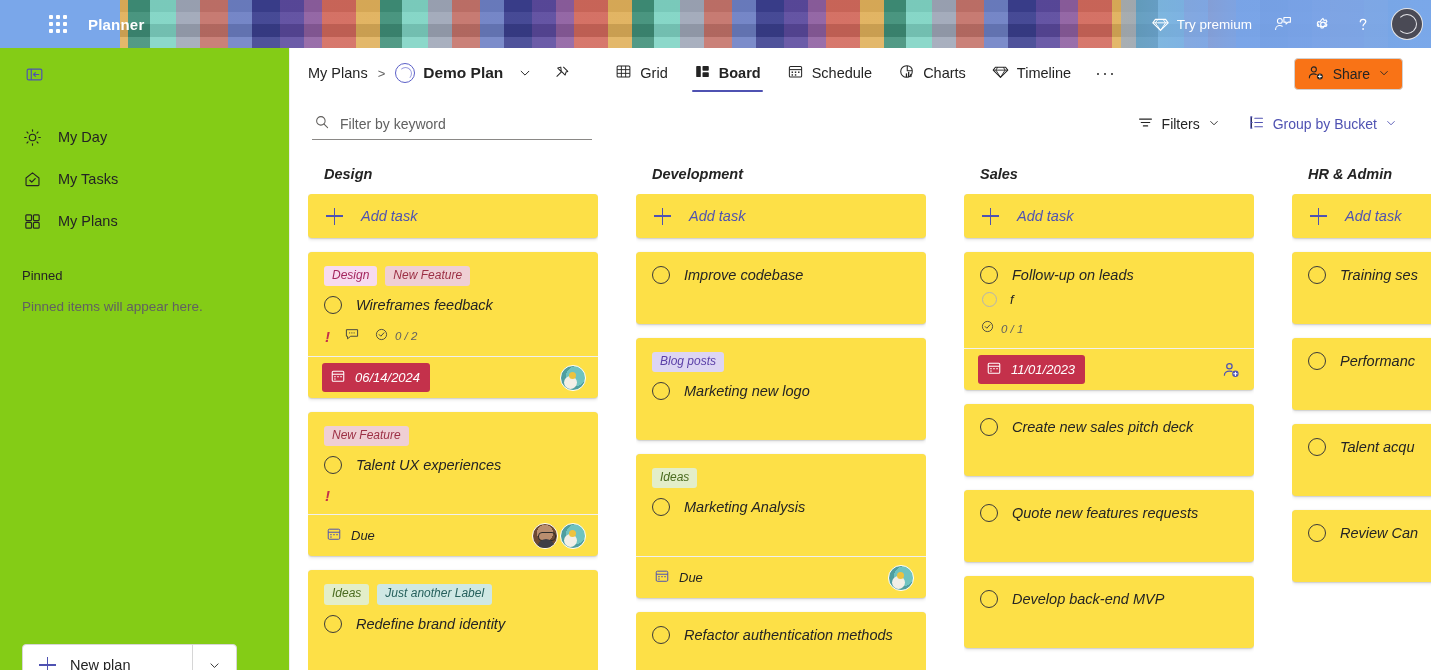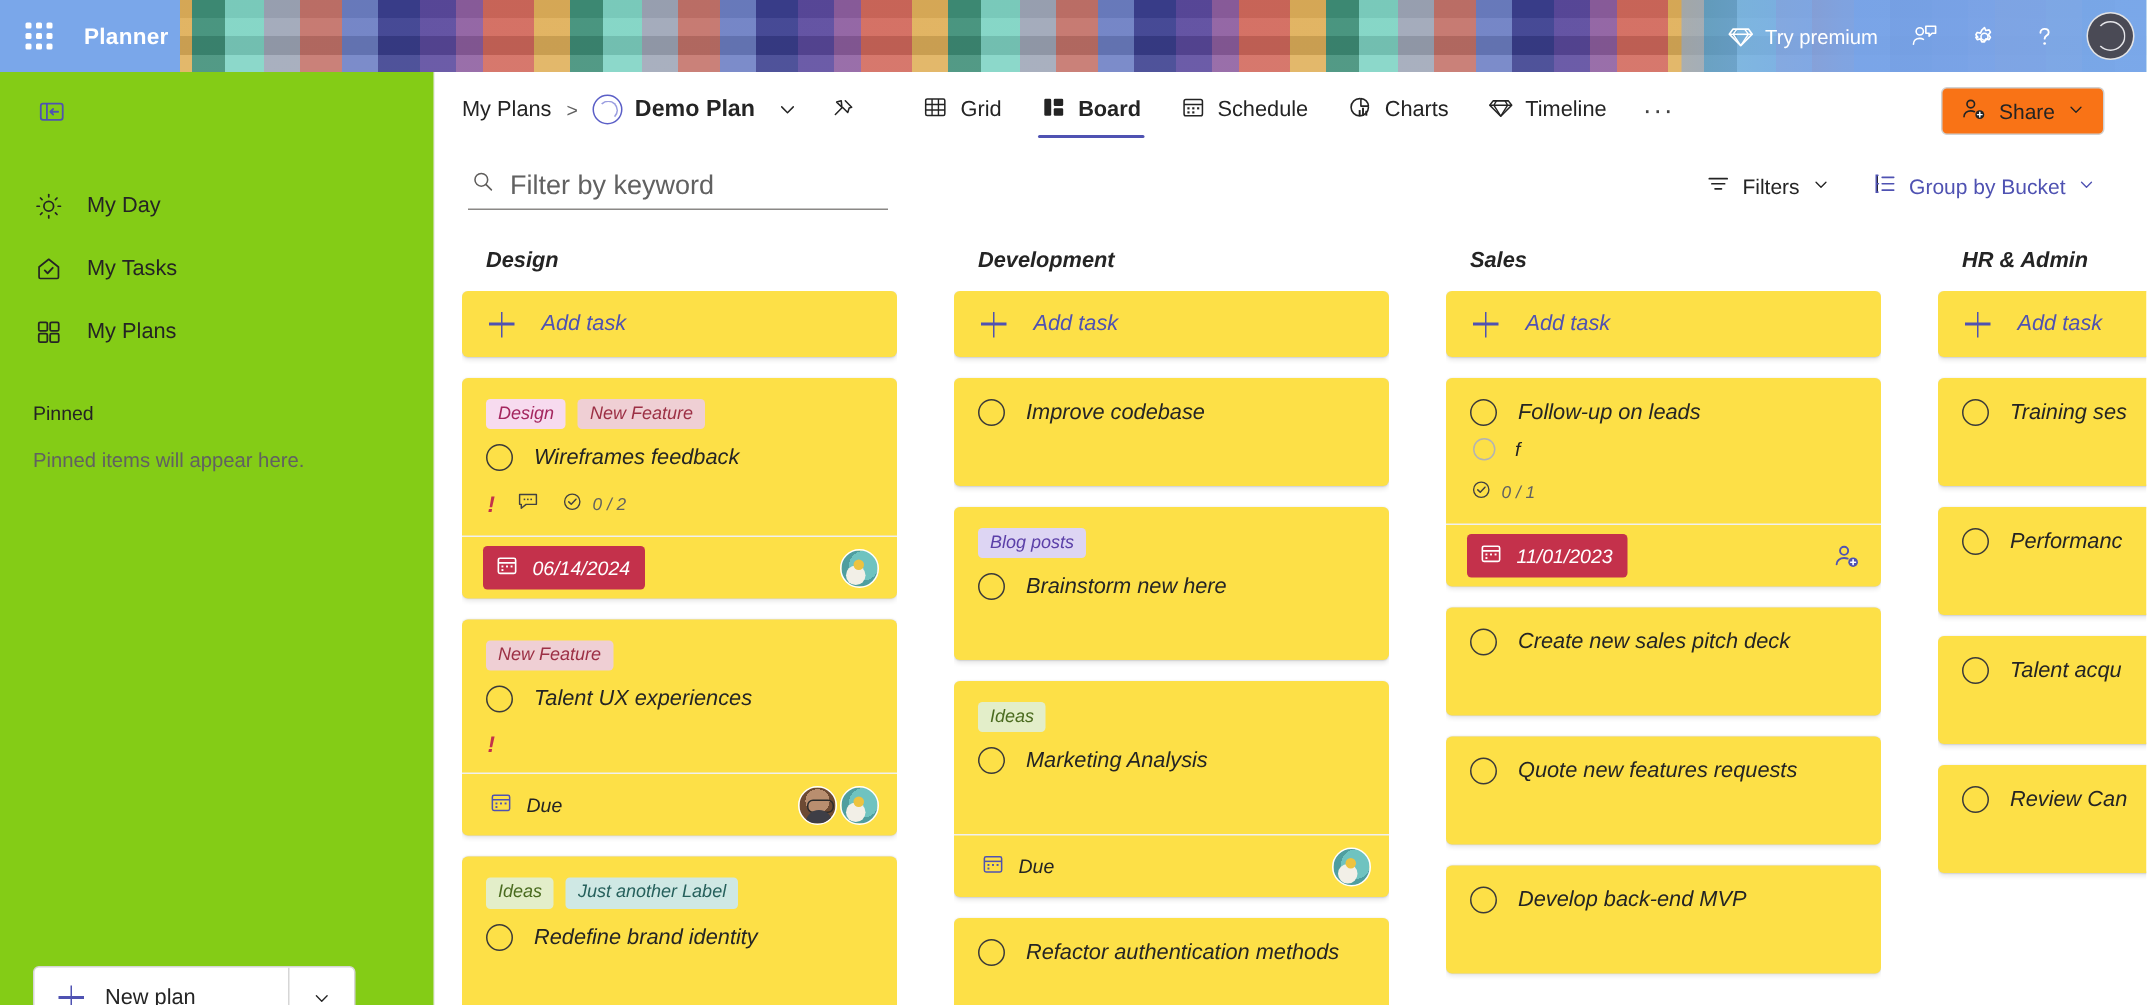--- a/index.html
+++ b/index.html
@@ -36,21 +36,21 @@
     position: absolute; left:0; top:0; bottom:0; width: 120px;
     background: #7aa7ea; z-index: 3;
   }
   .topbar-blue-right {
     position: absolute; right:0; top:0; bottom:0; width: 310px;
     background: linear-gradient(90deg, rgba(122,167,234,.55), rgba(122,167,234,.92) 35%, rgba(122,167,234,.98));
     z-index: 3;
   }
   .topbar-left {
     position: relative; z-index: 5;
-    display:flex; align-items:center; gap: 14px; padding-left: 10px; height:100%;
+    display:flex; align-items:center; gap: 14px; padding-left: 10px; height:100%;margin-left:32px;
   }
   .waffle {
     width: 32px; height: 32px; display:flex; align-items:center; justify-content:center;
     border-radius: 4px; cursor: pointer;
   }
   .waffle-grid { display:grid; grid-template-columns: repeat(3, 4px); grid-template-rows: repeat(3, 4px); gap: 3px; }
   .waffle-grid i { display:block; width:4px;height:4px;border-radius:1px;background:#fff; }
   .app-name { color:#fff; font-size: 15px; font-weight: 700; letter-spacing:.2px; }
 
   .topbar-right {
@@ -143,21 +143,21 @@
 
   .filterbar {
     height: 52px; flex:0 0 52px; display:flex; align-items:center;
     padding: 0 24px 0 18px; position:relative;
   }
   .search-wrap {
     width: 280px; margin-left: 4px; border-bottom: 1px solid #8a8886;
     height: 32px; display:flex; align-items:center; gap:10px; padding: 0 4px 0 2px;
   }
   .search-input {
-    border:0; outline:0; font-size: 18px; color:#242424; background:transparent;
+    border:0; outline:0; font-size: 14px; color:#242424; background:transparent;
     font-family:"Liberation Sans",sans-serif; width: 100%;
   }
   .search-input::placeholder { color:#616161; }
   .filter-right { margin-left:auto; display:flex; gap: 8px; }
   .pill {
     display:flex; align-items:center; gap: 8px; height: 32px; padding: 0 10px;
     border-radius: 4px; font-size: 14px; cursor:pointer; color:#242424;
   }
   .pill.accent { color:#4f52b2; }
 
@@ -637,21 +637,21 @@
                   <div class="meta"></div>
                 </div>
               </div>
               <div class="card">
                 <div class="card-body">
                   <div class="labels">
                     <span class="label" style="background:#ddd5f3;color:#5b3fa8">Blog posts</span>
                   </div>
                   <div class="task-row">
                     <span class="chk"></span>
-                    <span class="task-title">Brainstorm new here</span>
+                    <span class="task-title">Marketing new logo</span>
                   </div>
                   <div class="meta"></div>
                 </div>
               </div>
               <div class="card">
                 <div class="card-body">
                   <div class="labels">
                     <span class="label" style="background:#e3eec9;color:#4a6b1f">Ideas</span>
                   </div>
                   <div class="task-row">

